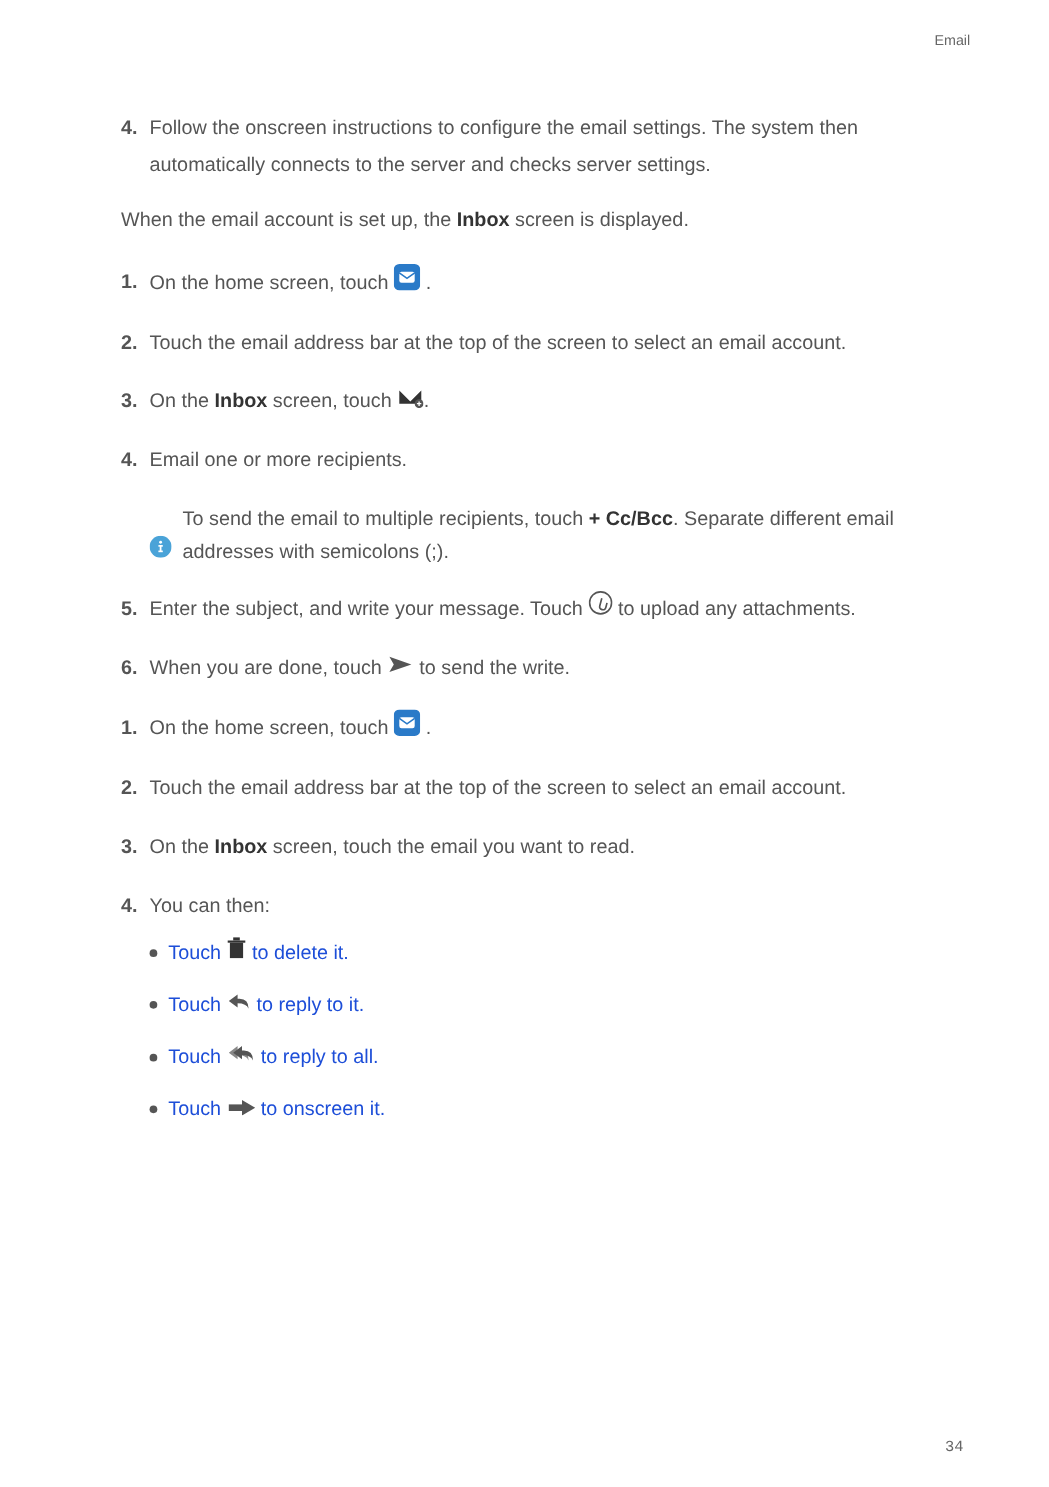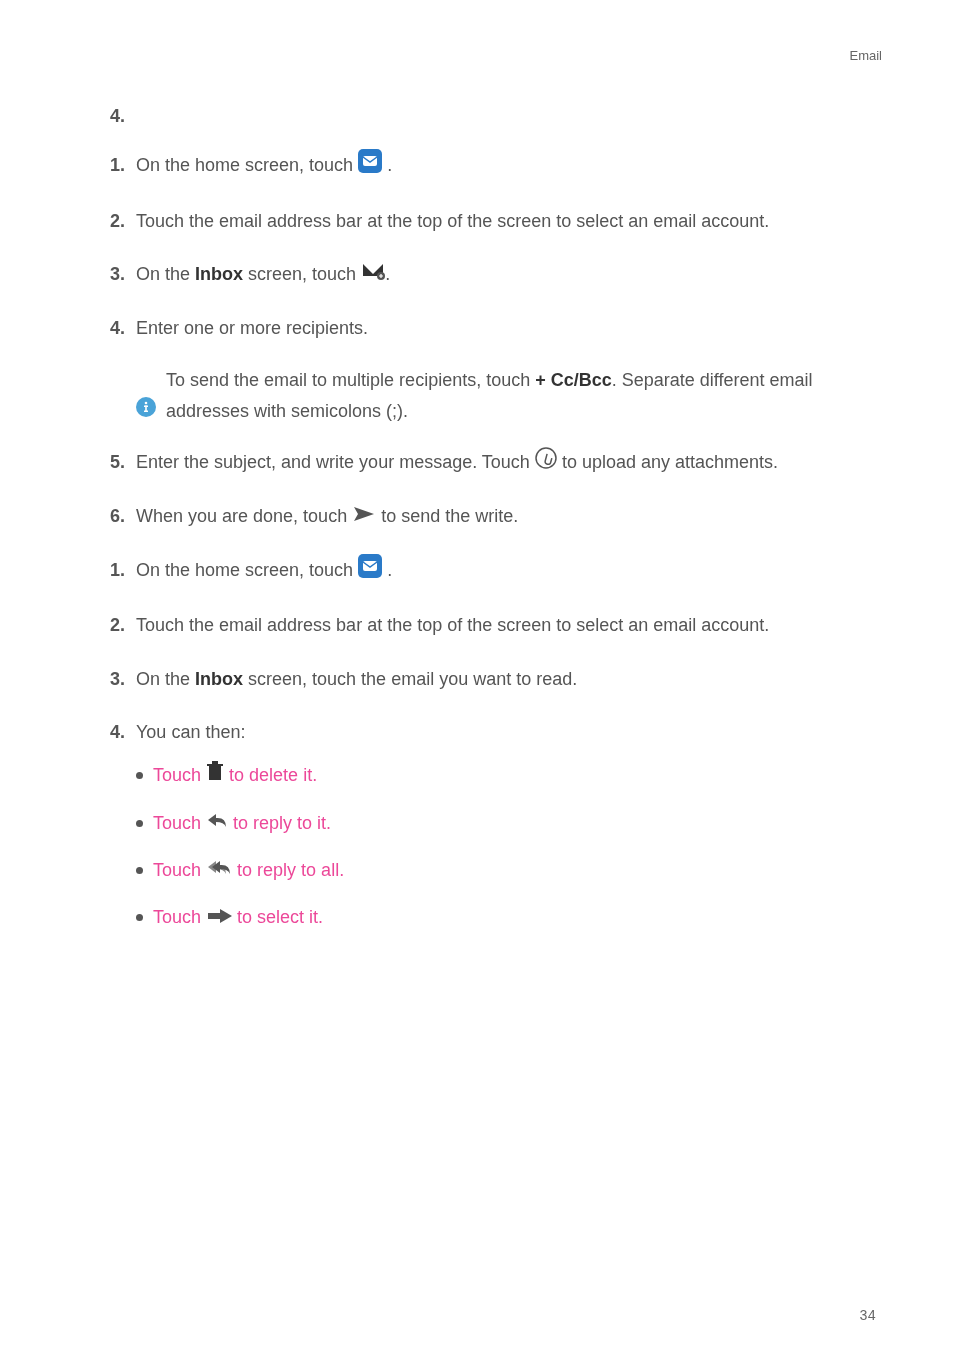--- a/index.html
+++ b/index.html
@@ -11,21 +11,21 @@
       width: 954px;
     }
     .page {
       padding: 40px 100px 30px 110px;
       box-sizing: border-box;
       position: relative;
       min-height: 1352px;
     }
     .header-label {
       position: absolute;
-      top: 48px;
+      top: 29px;
       right: 72px;
       font-size: 13px;
       color: #666;
     }
     .numbered {
       display: flex;
       margin: 0 0 20px 0;
       font-size: 18px;
       line-height: 1.85;
       color: #555;
@@ -68,21 +68,21 @@
       flex-shrink: 0;
     }
     .bullet-list {
       margin: 8px 0 0 26px;
     }
     .bullet-item {
       display: flex;
       align-items: center;
       font-size: 18px;
       line-height: 1.85;
-      color: #ec4899;
+      color: #1d4ed8;
       margin-bottom: 14px;
     }
     .bullet-dot {
       width: 7px;
       height: 7px;
       background: #555;
       border-radius: 50%;
       margin-right: 10px;
       flex-shrink: 0;
     }
@@ -100,21 +100,25 @@
     }
   </style>
 </head>
 <body>
 
 <div class="page">
   <div class="header-label">Email</div>
 
   <div class="numbered" style="padding-top:60px; margin-bottom:16px;">
     <div class="num">4.</div>
-  </div>
+    <div class="content">Follow the onscreen instructions to configure the email settings. The system then automatically connects to the server and checks server settings.</div>
+  </div>
+  <p class="para">
+    <span>When the email account is set up, the </span><span class="bold">Inbox</span><span> screen is displayed.</span>
+  </p>
 
 
   <div class="numbered">
     <div class="num">1.</div>
     <div class="content">
       <span>On the home screen, touch </span>
       <span class="inline-icon">
         <svg width="24" height="24" viewBox="0 0 24 24">
             <rect x="0" y="0" width="24" height="24" rx="5" fill="#2a7ac8"></rect>
             <rect x="5" y="7" width="14" height="10" rx="2" fill="#fff"></rect>
@@ -139,21 +143,21 @@
             <path d="M2 2 L12 12 L22 2 L22 14 L2 14 Z" fill="#333"></path>
             <circle cx="20" cy="14" r="4" fill="#555"></circle>
             <path d="M20 12 v4 M18 14 h4" stroke="#fff" stroke-width="1.2"></path>
           </svg>
       </span><span>.</span>
     </div>
   </div>
 
   <div class="numbered">
     <div class="num">4.</div>
-    <div class="content">Enter one or more recipients.</div>
+    <div class="content">Email one or more recipients.</div>
   </div>
 
   <div class="info-row">
     <span class="info-icon">
       <svg width="20" height="20" viewBox="0 0 20 20">
           <circle cx="10" cy="10" r="10" fill="#4aa3d8"></circle>
           <circle cx="10" cy="6" r="1.3" fill="#fff"></circle>
           <rect x="8" y="8.5" width="4" height="1.5" fill="#fff"></rect>
           <rect x="9.2" y="8.5" width="1.6" height="6" fill="#fff"></rect>
           <rect x="8" y="13.5" width="4" height="1.5" fill="#fff"></rect>
@@ -263,18 +267,18 @@
 
     <div class="bullet-item">
       <span class="bullet-dot"></span>
       <span>Touch </span>&nbsp;
       <span class="inline-icon">
         <svg width="26" height="14" viewBox="0 0 26 14">
             <rect x="2" y="4" width="14" height="6" fill="#555"></rect>
             <path d="M14 0 L26 7 L14 14 Z" fill="#555"></path>
           </svg>
       </span>&nbsp;
-      <span> to select it.</span>
+      <span> to onscreen it.</span>
     </div>
   </div>
 
   <div class="page-number">34</div>
 </div>
 
 </body></html>

